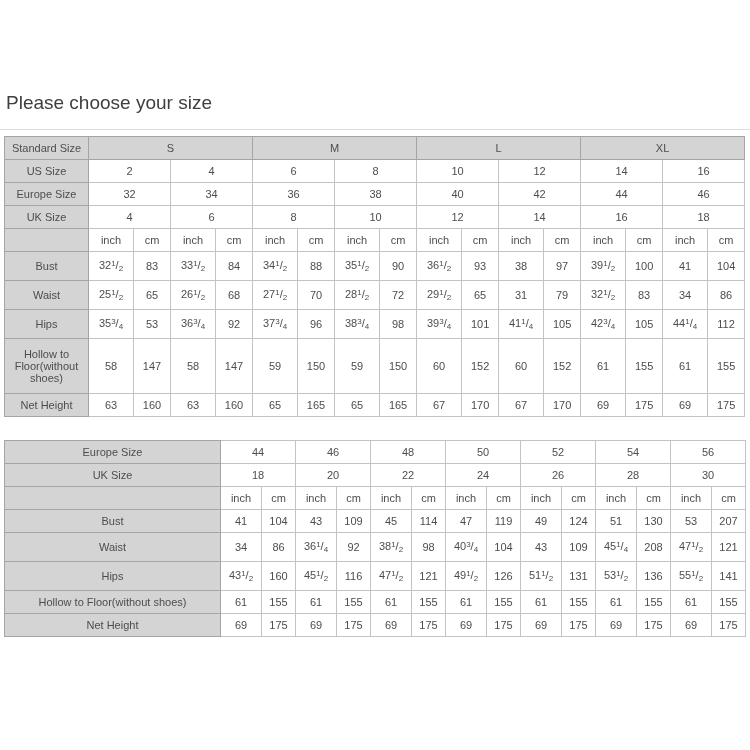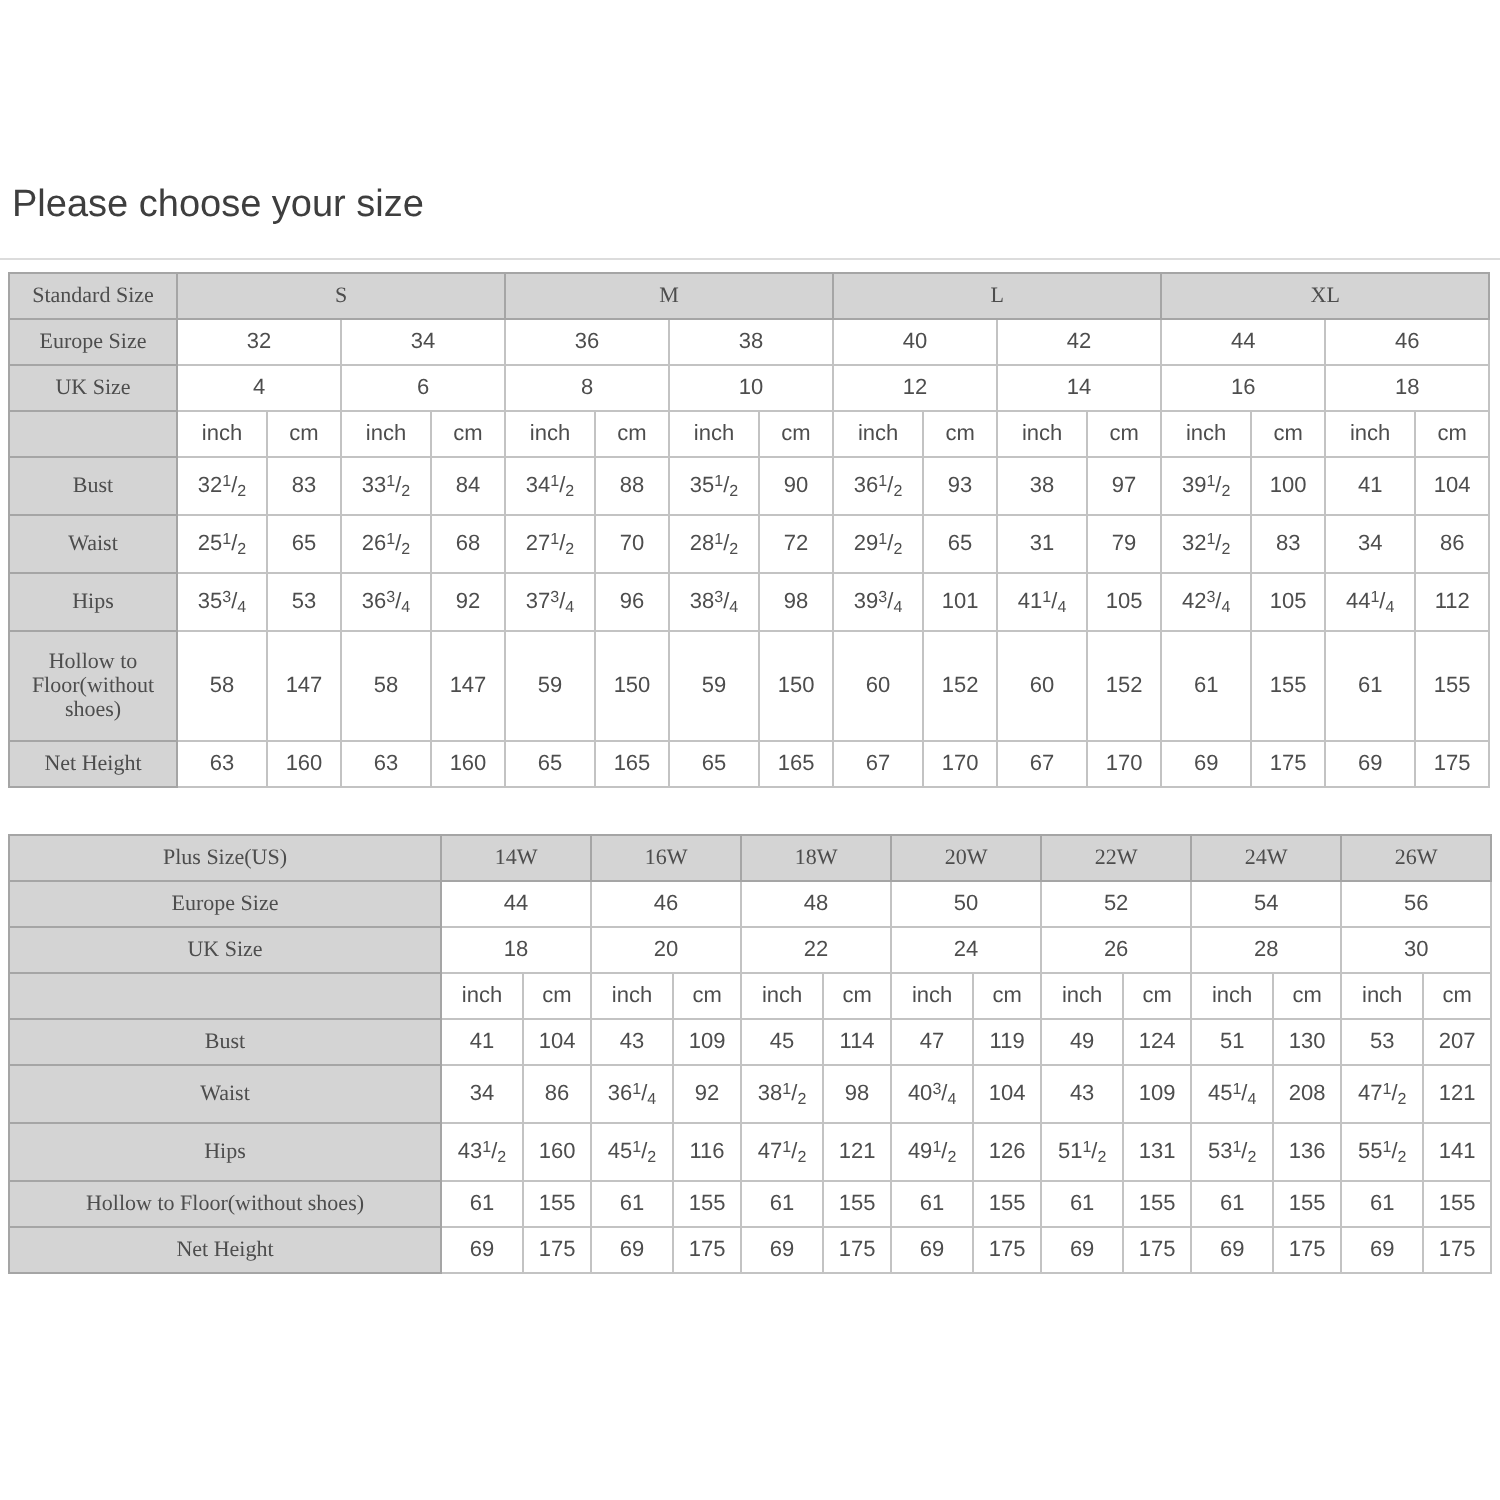--- a/index.html
+++ b/index.html
@@ -44,21 +44,20 @@
     vertical-align:middle;
     padding:1px 1px;
     overflow:hidden;
   }
   .size-table tr{height:23px;}
   .size-table tr.fr{height:29px;}
   #standard-table tr.m3{height:55px;}
   td.hdr{
     background:var(--hdr-bg);
     border-color:var(--hdr-border);
-    font-family:Liberation Serif, serif;
   }
   td.val{background:var(--cell-bg);}
   .fn{font-size:8px;vertical-align:3px;}
   .fd{font-size:8px;vertical-align:-2px;}
 </style>
 </head>
 <body>
 
 <div class="title">Please choose your size</div>
 <div class="rule"></div>
@@ -83,20 +82,31 @@
       <col style="width:45px">
       <col style="width:37px">
     </colgroup>
     <tbody>
       <tr>
         <td class="hdr">Standard Size</td>
         <td class="hdr" colspan="4">S</td>
         <td class="hdr" colspan="4">M</td>
         <td class="hdr" colspan="4">L</td>
         <td class="hdr" colspan="4">XL</td>
+      </tr>
+      <tr>
+        <td class="hdr">US Size</td>
+        <td class="val" colspan="2">2</td>
+        <td class="val" colspan="2">4</td>
+        <td class="val" colspan="2">6</td>
+        <td class="val" colspan="2">8</td>
+        <td class="val" colspan="2">10</td>
+        <td class="val" colspan="2">12</td>
+        <td class="val" colspan="2">14</td>
+        <td class="val" colspan="2">16</td>
       </tr>
       <tr>
         <td class="hdr">Europe Size</td>
         <td class="val" colspan="2">32</td>
         <td class="val" colspan="2">34</td>
         <td class="val" colspan="2">36</td>
         <td class="val" colspan="2">38</td>
         <td class="val" colspan="2">40</td>
         <td class="val" colspan="2">42</td>
         <td class="val" colspan="2">44</td>
@@ -242,30 +252,20 @@
       <col style="width:34px">
       <col style="width:41px">
       <col style="width:34px">
       <col style="width:41px">
       <col style="width:34px">
       <col style="width:41px">
       <col style="width:34px">
     </colgroup>
     <tbody>
       <tr>
-        <td class="hdr">Plus Size(US)</td>
-        <td class="hdr" colspan="2">14W</td>
-        <td class="hdr" colspan="2">16W</td>
-        <td class="hdr" colspan="2">18W</td>
-        <td class="hdr" colspan="2">20W</td>
-        <td class="hdr" colspan="2">22W</td>
-        <td class="hdr" colspan="2">24W</td>
-        <td class="hdr" colspan="2">26W</td>
-      </tr>
-      <tr>
         <td class="hdr">Europe Size</td>
         <td class="val" colspan="2">44</td>
         <td class="val" colspan="2">46</td>
         <td class="val" colspan="2">48</td>
         <td class="val" colspan="2">50</td>
         <td class="val" colspan="2">52</td>
         <td class="val" colspan="2">54</td>
         <td class="val" colspan="2">56</td>
       </tr>
       <tr>

